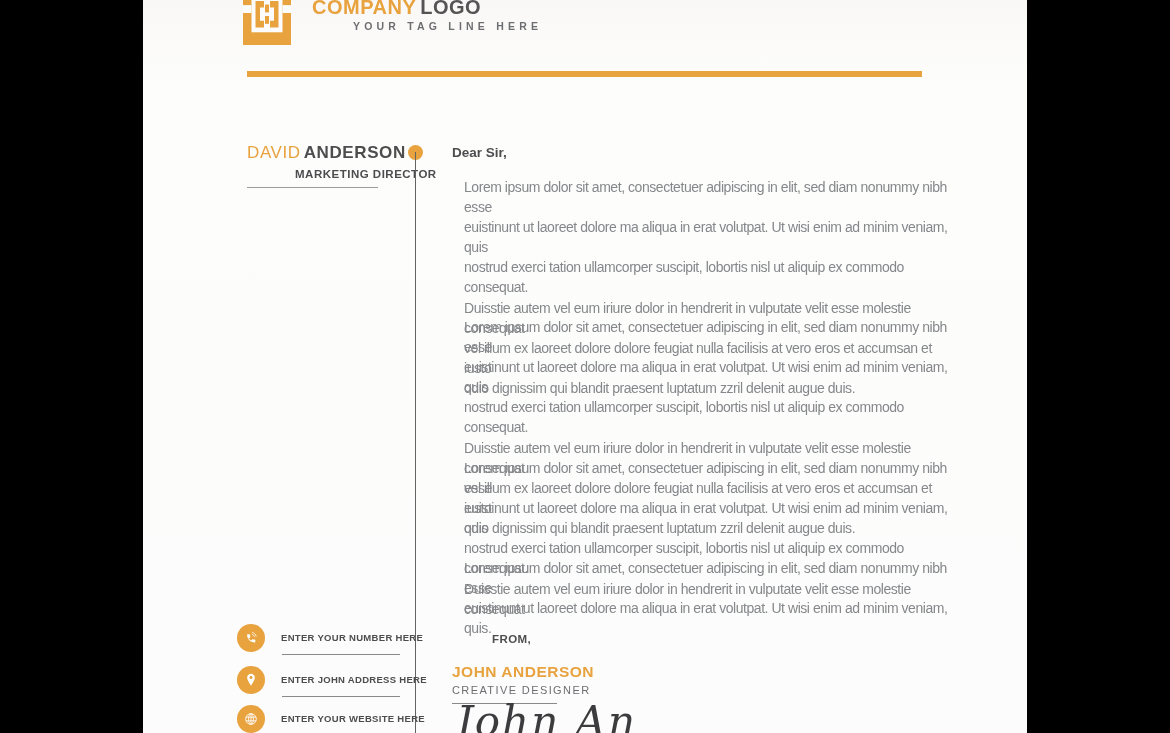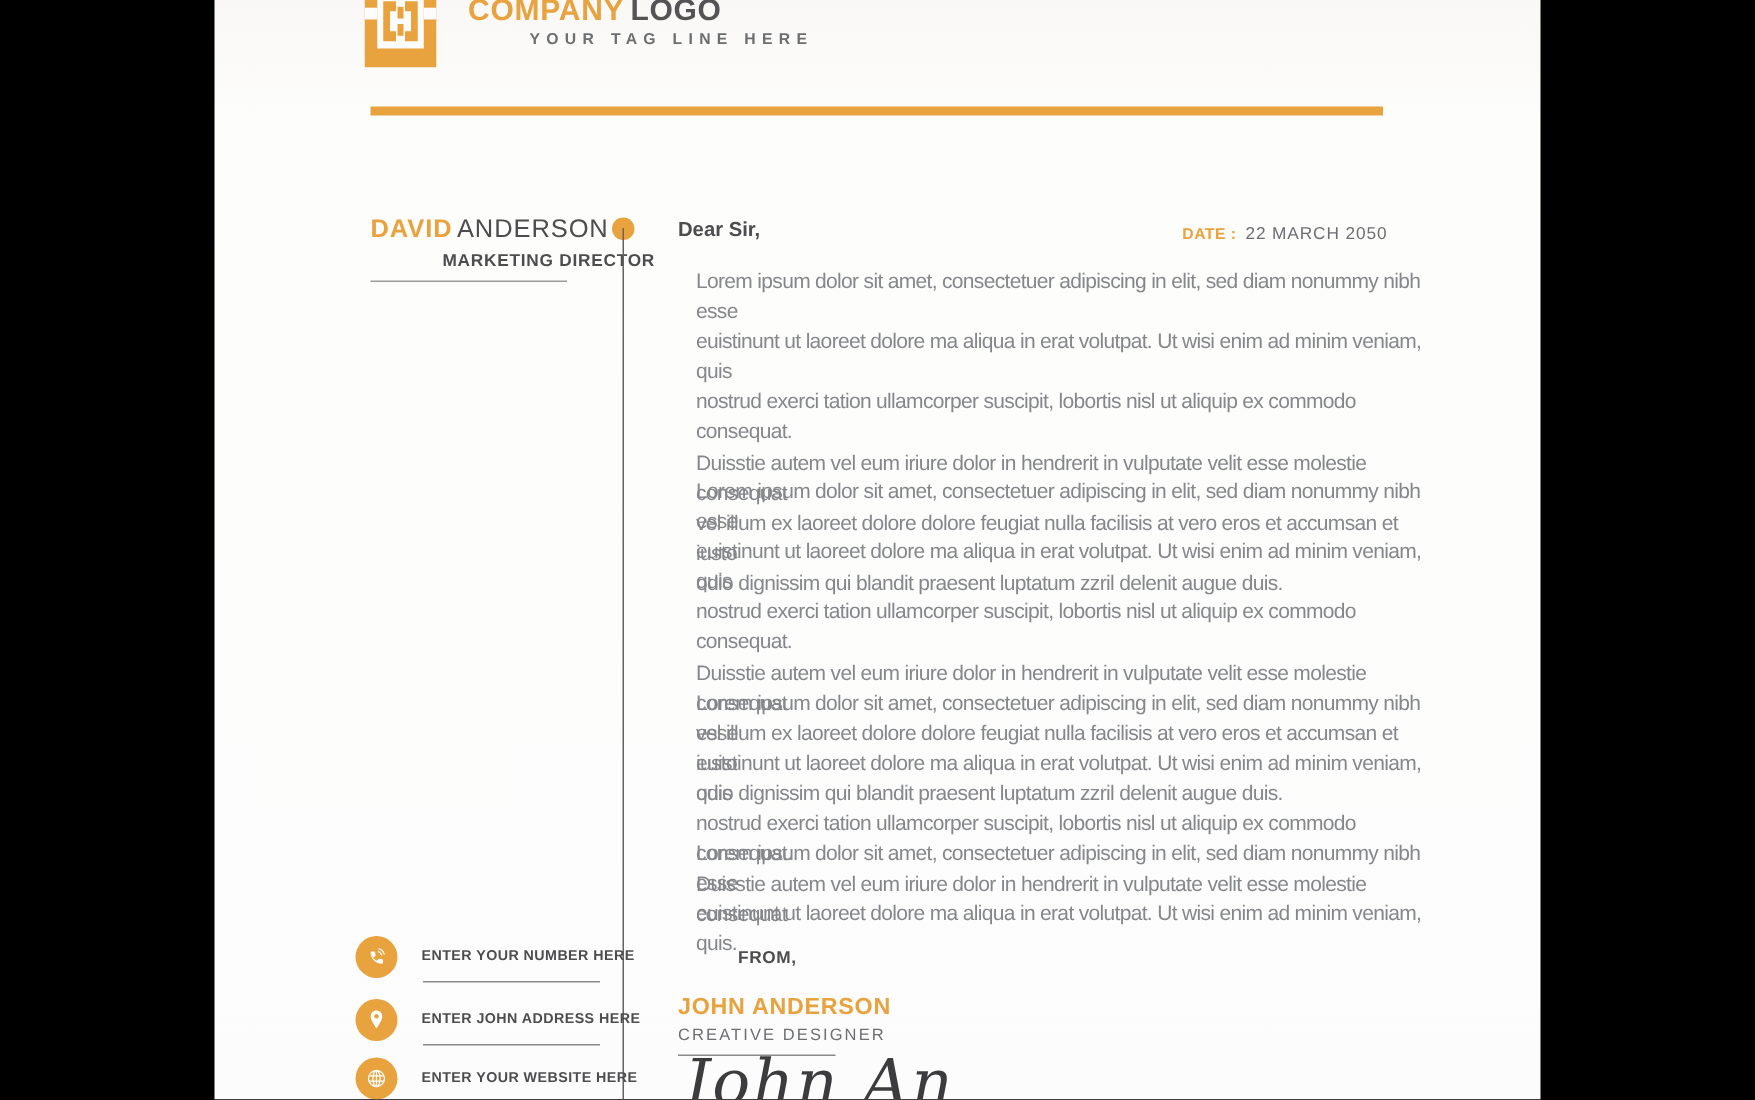--- a/index.html
+++ b/index.html
@@ -15,22 +15,22 @@
                 letter-spacing:.5px; white-space:nowrap; }
   .brand-name .primary { color:var(--accent); }
   .brand-name .secondary { color:#545456; margin-left:4px; }
   .brand-tagline { position:absolute; left:170px; top:20px; font-size:10.5px; font-weight:700;
                    letter-spacing:4.2px; color:#6d6e71; white-space:nowrap;margin-left:40px; }
   .accent-rule { position:absolute; left:104px; top:71px; width:675px; height:6px;
                  background:var(--accent); }
   
   .recipient-name { position:absolute; left:104px; top:143px; font-size:17px;
                     letter-spacing:.6px; white-space:nowrap; }
-  .recipient-name .fn { color:var(--accent); font-weight:700; }
-  .recipient-name .ln { color:#4d4d4f; font-weight:400; margin-left:3px; }
+  .recipient-name .fn { color:var(--accent); font-weight:400; }
+  .recipient-name .ln { color:#4d4d4f; font-weight:700; margin-left:3px; }
   .recipient-title { position:absolute; left:104px; top:168px; font-size:11.5px; font-weight:700;
                      letter-spacing:.5px; color:#4d4d4f; white-space:nowrap;margin-left:48px; }
   .recipient-rule { position:absolute; left:104px; top:187px; width:131px; height:1px; background:#9b9b9b; }
   
   .divider-dot { position:absolute; left:265px; top:145px; width:15px; height:15px;
                  border-radius:50%; background:var(--accent); }
   .divider-line { position:absolute; left:271.5px; top:152px; width:1.5px; height:581px; background:#636363; }
   
   .salutation { position:absolute; left:309px; top:145px; font-size:13.5px; font-weight:700; color:#4d4d4f; }
   .date-row { position:absolute; left:309px; top:146px; width:473px; text-align:right; white-space:nowrap; }
@@ -82,23 +82,20 @@
     <div class="recipient-name">
       <span class="fn">DAVID</span><span class="ln">ANDERSON</span>
     </div>
     <div class="recipient-title">MARKETING DIRECTOR</div>
     <div class="recipient-rule"></div>
 
     <div class="divider-dot"></div>
     <div class="divider-line"></div>
 
     <div class="salutation">Dear Sir,</div>
-    <div class="date-row">
-      <span class="date-label">DATE :</span><span class="date-value">22 MARCH 2050</span>
-    </div>
 
     <div class="para p1">Lorem ipsum dolor sit amet, consectetuer adipiscing in elit, sed diam nonummy nibh esse
 euistinunt ut laoreet dolore ma aliqua in  erat volutpat. Ut wisi enim ad minim veniam, quis
 nostrud exerci tation ullamcorper suscipit, lobortis nisl ut aliquip ex  commodo consequat.
 Duisstie autem vel eum iriure dolor in hendrerit in vulputate velit esse molestie consequat
 vel illum ex  laoreet dolore  dolore  feugiat nulla facilisis at vero eros et accumsan et iusto
 odio dignissim qui blandit praesent luptatum zzril delenit augue duis.</div>
     <div class="para p2">Lorem ipsum dolor sit amet, consectetuer adipiscing in elit, sed diam nonummy nibh esse
 euistinunt ut laoreet dolore ma aliqua in  erat volutpat. Ut wisi enim ad minim veniam, quis
 nostrud exerci tation ullamcorper suscipit, lobortis nisl ut aliquip ex  commodo consequat.

